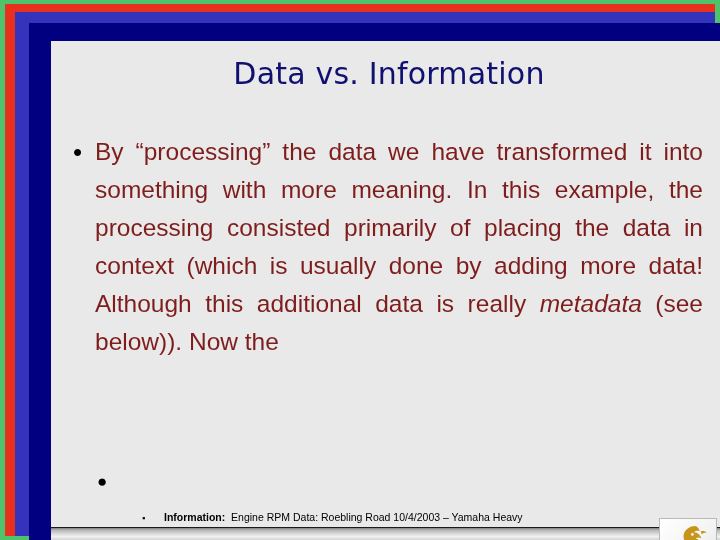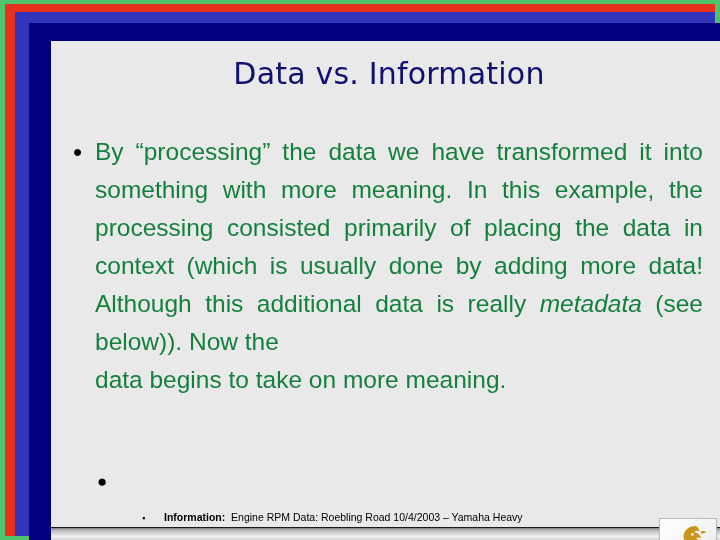--- a/index.html
+++ b/index.html
@@ -81,21 +81,21 @@
     font-size: 26px;
     line-height: 38px;
     color: #000;
     text-align: left;
   }
   #main-bullet-text {
     flex: 1 1 auto;
     font-family: "Liberation Sans", sans-serif;
     font-size: 24.5px;
     line-height: 38px;
-    color: #15803d;
+    color: #7f1d1d;
     text-align: justify;
     text-justify: inter-word;
   }
   #main-bullet-text .it { font-style: italic; }
   #main-bullet-text .lastline { display: block; }
 
   
   #empty-bullet {
     position: absolute;
     left: 46px;
@@ -166,21 +166,20 @@
       <div id="band-navy">
 
         <div id="canvas">
 
           <div id="title">Data vs. Information</div>
 
           <div id="main-bullet">
             <span id="main-bullet-marker">•</span>
             <div id="main-bullet-text">
               <span>By “processing” the data we have transformed it into something with more meaning.  In this example, the processing consisted primarily of placing the data in context (which is usually done by adding more data!  Although this additional data is really </span><span class="it">metadata</span><span> (see below)).  Now the</span>
-              <span class="lastline">data begins to take on more meaning.</span>
             </div>
           </div>
 
           <div id="empty-bullet">●</div>
 
           <div id="sub-1" class="subline">
             <span class="dot">▪</span><span class="bold">Information:</span>&nbsp;&nbsp;<span>Engine RPM Data:  Roebling Road 10/4/2003 – Yamaha Heavy</span>
           </div>
 
           <div id="sub-2" class="subline">

